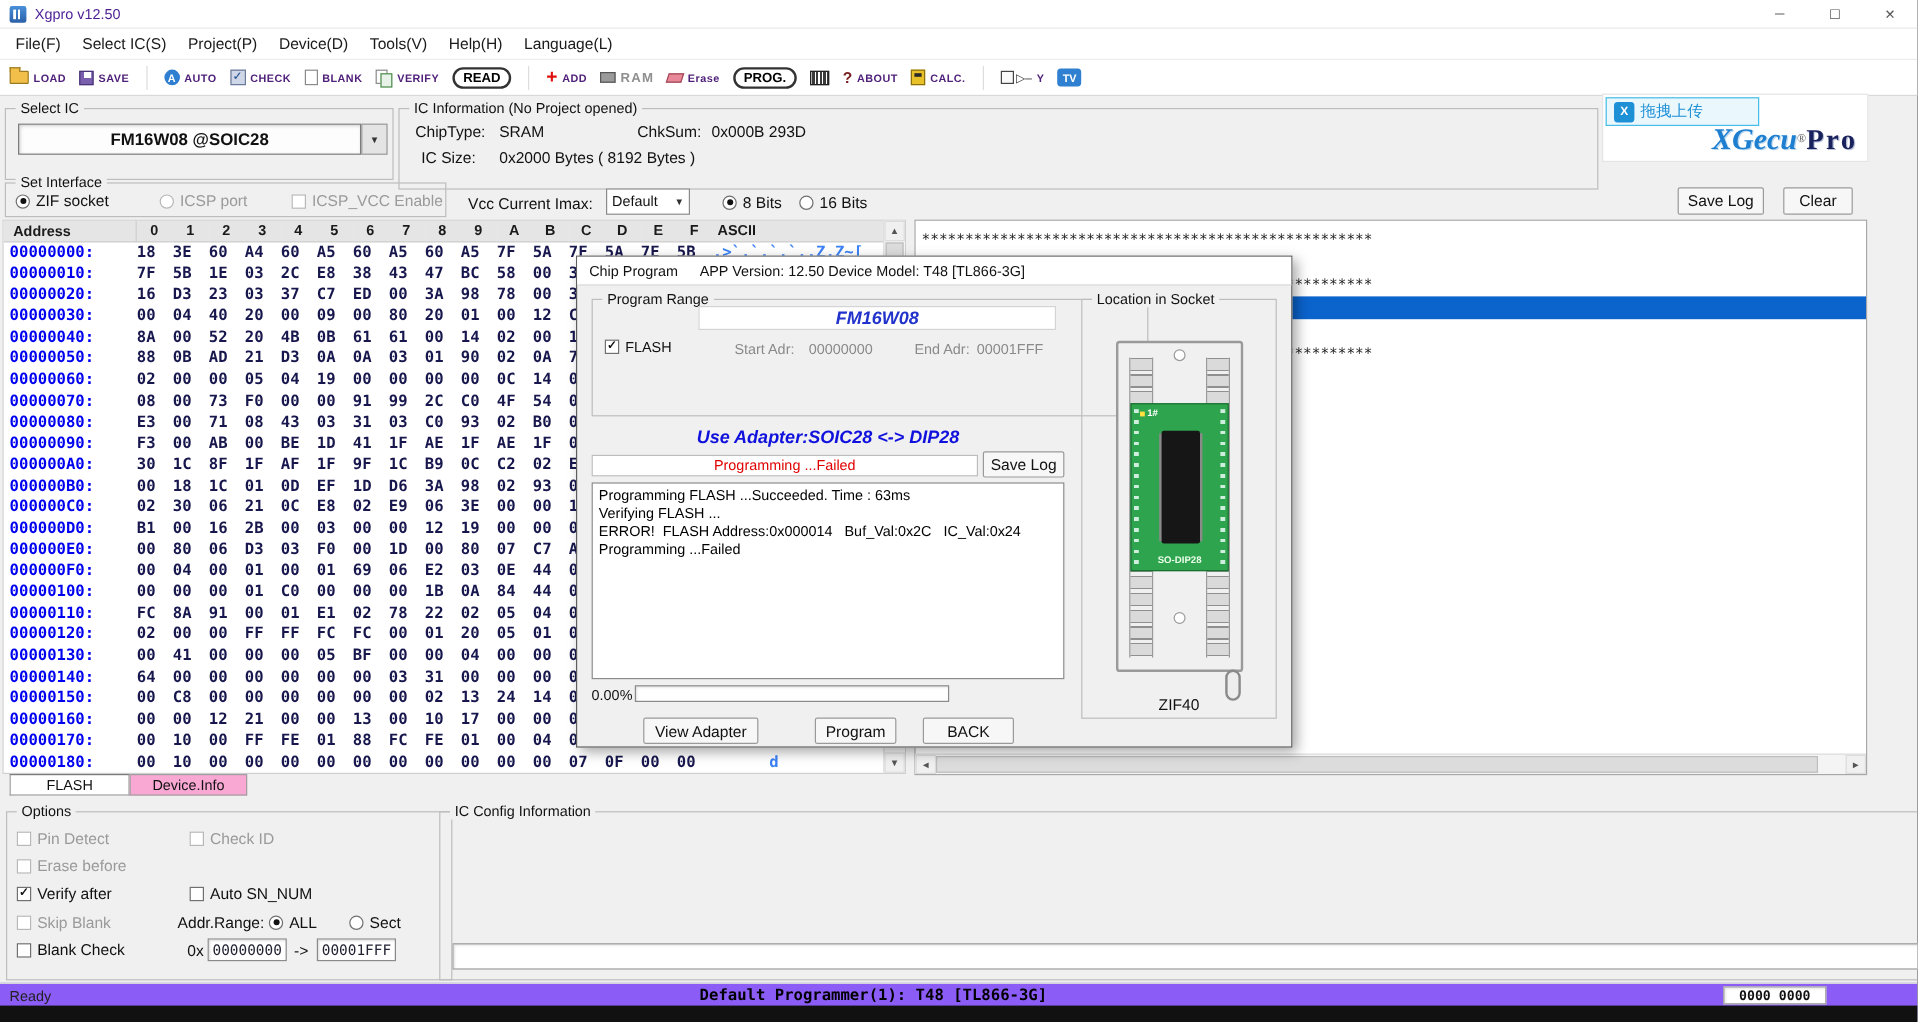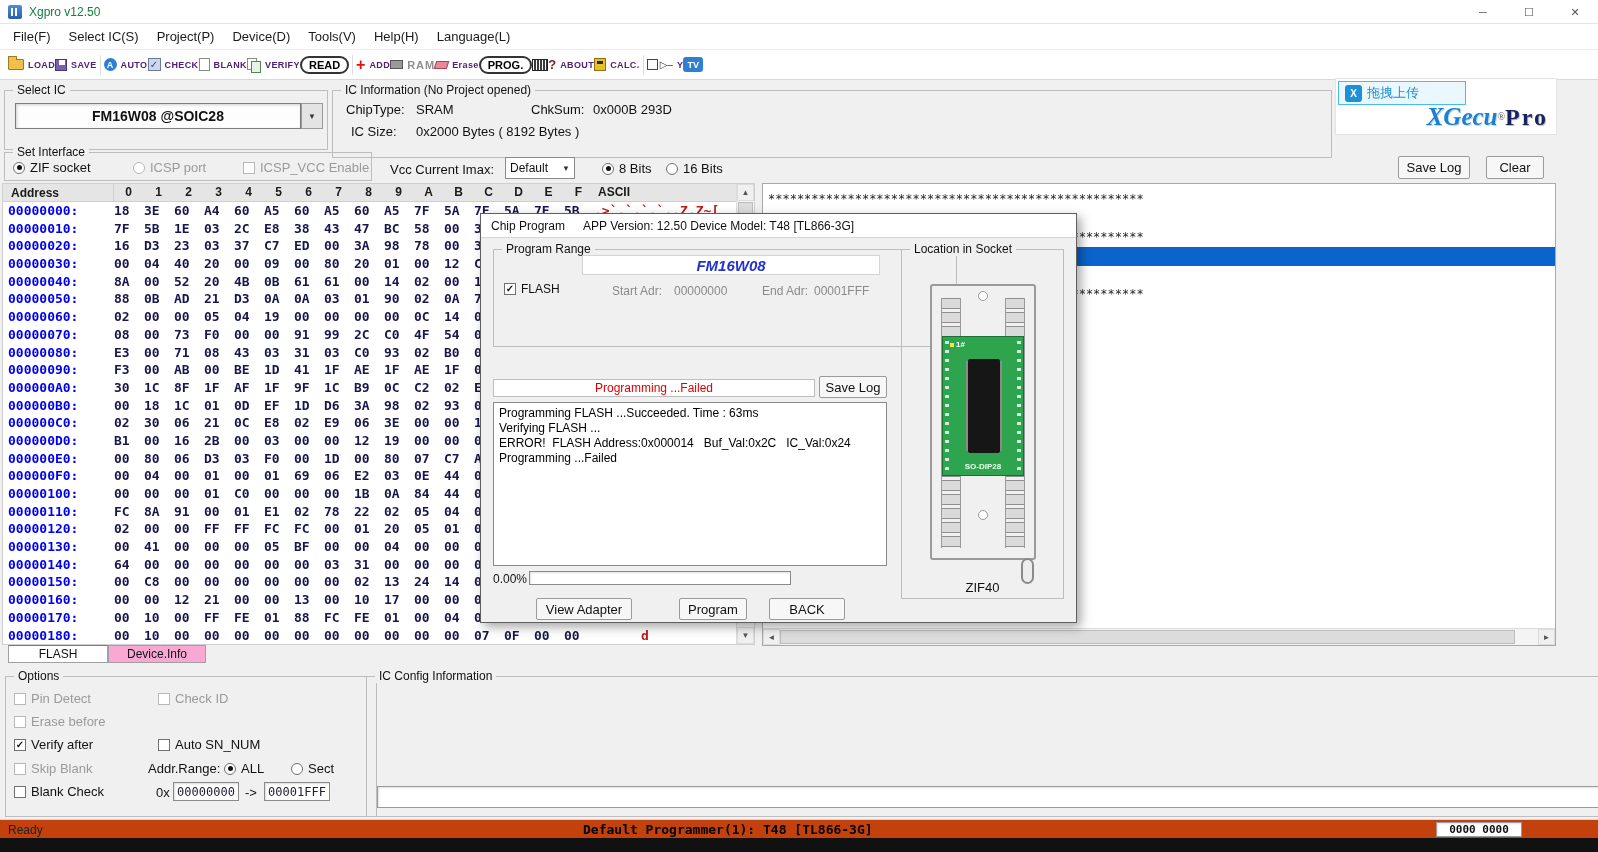--- a/index.html
+++ b/index.html
@@ -3,30 +3,30 @@
 <meta charset="utf-8">
 <style>
 *{box-sizing:border-box;margin:0;padding:0}
 html,body{background:#555}
 .screen{position:relative;width:1598px;height:852px;background:#f0f0f0;font-family:"Liberation Sans",sans-serif;font-size:13px;color:#111;overflow:hidden;margin:0 auto}
 
 
 .titlebar{position:absolute;left:0;top:0;width:100%;height:24px;background:#fff;border-bottom:1px solid #e6e6e6;display:flex;align-items:center}
 .app-icon{width:14px;height:14px;margin:0 7px 0 8px;background:linear-gradient(#4a90d9,#2a60a9);border-radius:2px;position:relative}
 .app-icon::before{content:"";position:absolute;left:3px;top:3px;width:8px;height:8px;background:repeating-linear-gradient(90deg,#fff 0 2px,transparent 2px 4px)}
-.title-text{color:#15803d;font-size:12px}
+.title-text{color:#4c1d95;font-size:12px}
 .win-controls{position:absolute;right:0;top:0;height:24px;display:flex}
 .win-btn{width:46px;height:24px;display:flex;align-items:center;justify-content:center;color:#555;font-size:11px}
 
 
 .menubar{position:absolute;left:0;top:24px;width:100%;height:26px;background:#fff;display:flex;align-items:center;padding-left:4px;border-bottom:1px solid #ececec}
 .menu-item{padding:0 9px;font-size:13px;color:#1a1a1a}
 
 
-.toolbar{position:absolute;left:0;top:50px;width:100%;height:30px;background:#fff;border-bottom:1px solid #d9d9d9;display:flex;align-items:center;padding-left:8px;gap:0}
+.toolbar{position:absolute;left:0;top:50px;width:100%;height:30px;background:#fff;border-bottom:1px solid #d9d9d9;display:flex;align-items:center;padding-left:8px;gap:11px}
 .tbtn{display:inline-flex;align-items:center;gap:4px}
 .tlabel{font-size:9px;font-weight:bold;color:#50207a;letter-spacing:.4px}
 .ram-label{font-size:11px;font-weight:bold;color:#8f8f8f;letter-spacing:1px}
 .oval{font-size:11px;font-weight:bold;color:#000;border:2px solid #333;border-radius:10px;padding:1px 7px;background:#fff}
 .tsep{width:1px;height:20px;background:#ddd;margin:0 3px}
 .ticon{flex:none}
 .icon-folder{width:16px;height:11px;background:#f2c04a;border:1px solid #9c7a22;position:relative;border-radius:1px}
 .icon-folder::before{content:"";position:absolute;left:-1px;top:-4px;width:7px;height:3px;background:#f2c04a;border:1px solid #9c7a22;border-bottom:none}
 .icon-floppy{width:12px;height:12px;background:#7a5fae;border:1px solid #473575;position:relative}
 .icon-floppy::before{content:"";position:absolute;left:3px;top:0;width:6px;height:5px;background:#fff}
@@ -83,21 +83,21 @@
 .hexhead{position:absolute;left:0;top:0;height:18px;width:735px;display:flex;background:#e5e5e5;font-weight:bold;font-size:12px;color:#1a1a1a}
 .hh-addr{width:111px;border-right:1px solid #cfcfcf;border-bottom:1px solid #cfcfcf;display:flex;align-items:center;padding-left:8px}
 .hh-bytes{width:480px;border-bottom:1px solid #cfcfcf;white-space:nowrap}
 .hexhead .cell{display:inline-block;width:30px;text-align:center;border-right:1px solid #e6e6e6;line-height:17px}
 .hh-ascii{flex:1;border-bottom:1px solid #cfcfcf;padding-left:4px;line-height:17px}
 .hexrows{position:absolute;left:0;top:18px;width:735px}
 .hexrow{height:17.7px;line-height:17.7px;font-family:"DejaVu Sans Mono",monospace;font-size:13px;white-space:nowrap;position:relative}
 .hexrow .addr{display:inline-block;width:111px;padding-left:5px;color:#0000f0;font-weight:bold}
 .hexrow .bytes{display:inline-block}
 .hexrow .bytes .cell{display:inline-block;width:30px;color:#17174e;font-weight:bold}
-.hexrow .ascii{position:absolute;left:591px;top:0;color:#b91c1c;font-weight:bold;white-space:pre}
+.hexrow .ascii{position:absolute;left:591px;top:0;color:#3b82f6;font-weight:bold;white-space:pre}
 .vscroll{position:absolute;right:0;top:0;width:18px;height:460px;background:#f4f4f4;border-left:1px solid #dcdcdc}
 .vs-btn{position:absolute;left:0;width:17px;height:17px;background:#f0f0f0;border:1px solid #dcdcdc;text-align:center;font-size:8px;color:#555;line-height:15px}
 .vs-up{top:0}.vs-down{bottom:0}
 .vs-thumb{position:absolute;top:18px;left:1px;width:15px;height:32px;background:#dcdcdc;border:1px solid #bdbdbd}
 
 
 .logpanel{position:absolute;left:762px;top:183px;width:794px;height:463px;background:#fff;border:1px solid #a8a8a8}
 .log-lines{position:absolute;left:0;top:6px;width:100%}
 .log-line{height:19px;line-height:19px;font-family:"DejaVu Sans Mono",monospace;font-size:12px;color:#222;padding-left:5px;white-space:pre}
 .log-line.hl{background:#0b63cc}
@@ -105,21 +105,21 @@
 .hs-btn{position:absolute;top:0;width:17px;height:16px;background:#f0f0f0;border:1px solid #dcdcdc;text-align:center;font-size:8px;color:#555;line-height:15px}
 .hs-left{left:0}.hs-right{right:0}
 .hs-thumb{position:absolute;left:17px;right:40px;top:1px;height:14px;background:#dcdcdc;border:1px solid #bdbdbd}
 
 
 .tab{position:absolute;top:645px;height:18px;display:flex;align-items:center;justify-content:center;font-size:12px;border:1px solid #a0a0a0}
 .tab.active{background:#fff;border-top:1px solid #7a7a7a;font-weight:normal}
 .tab.inactive{background:#f9a8d4}
 
 
-.statusbar{position:absolute;left:0;top:819px;width:100%;height:30px;background:#c2410c;border-top:1px solid #d5d5d5}
+.statusbar{position:absolute;left:0;top:819px;width:100%;height:30px;background:#8b5cf6;border-top:1px solid #d5d5d5}
 .sb-ready{position:absolute;left:8px;top:3px;font-size:12px;color:#222}
 .sb-prog{position:absolute;left:583px;top:2px;font-family:"DejaVu Sans Mono",monospace;font-weight:bold;font-size:13px;color:#000}
 .sb-count{position:absolute;right:76px;top:2px;width:86px;height:15px;background:#fff;border:1px solid #9a9a9a;box-shadow:inset 1px 1px 2px rgba(0,0,0,.12);display:flex;align-items:center;justify-content:center;font-family:"DejaVu Sans Mono",monospace;font-size:11px;font-weight:bold}
 .taskbar{position:absolute;left:0;top:838px;width:100%;height:14px;background:#111}
 
 
 .dialog{position:absolute;left:480px;top:213px;width:597px;height:410px;background:#f0f0f0;border:1px solid #5f5f5f;box-shadow:4px 4px 10px rgba(0,0,0,.35);z-index:20}
 .dlg-title{height:24px;background:#fff;border-bottom:1px solid #d5d5d5;display:flex;align-items:center;padding-left:10px;font-size:12px;gap:18px}
 .dlg-group{position:absolute;border:1px solid #bdbdbd}
 .dlg-group .group-label{background:#f0f0f0}
@@ -456,20 +456,21 @@
       <span class="flash-opt">
           <span class="cb checked"></span>
           <span>FLASH</span>
         </span>
       <span class="adr-lab" style="left:118px">Start Adr:</span>
       <span class="adr-lab" style="left:180px">00000000</span>
       <span class="adr-lab" style="left:268px">End Adr:</span>
       <span class="adr-lab" style="left:320px">00001FFF</span>
     </div>
 
+    <div class="adapter-note">Use Adapter:SOIC28 &lt;-&gt; DIP28</div>
 
     <div class="status-strip">Programming ...Failed</div>
     <div class="btn dlg-btn" style="left:338px;top:162px;width:68px">Save Log</div>
 
     <div class="dlg-log">
 
     <div class="dlog-line">Programming FLASH ...Succeeded. Time : 63ms</div>
         <div class="dlog-line">Verifying FLASH ...</div>
         <div class="dlog-line">ERROR!  FLASH Address:0x000014   Buf_Val:0x2C   IC_Val:0x24</div>
         <div class="dlog-line">Programming ...Failed</div>

